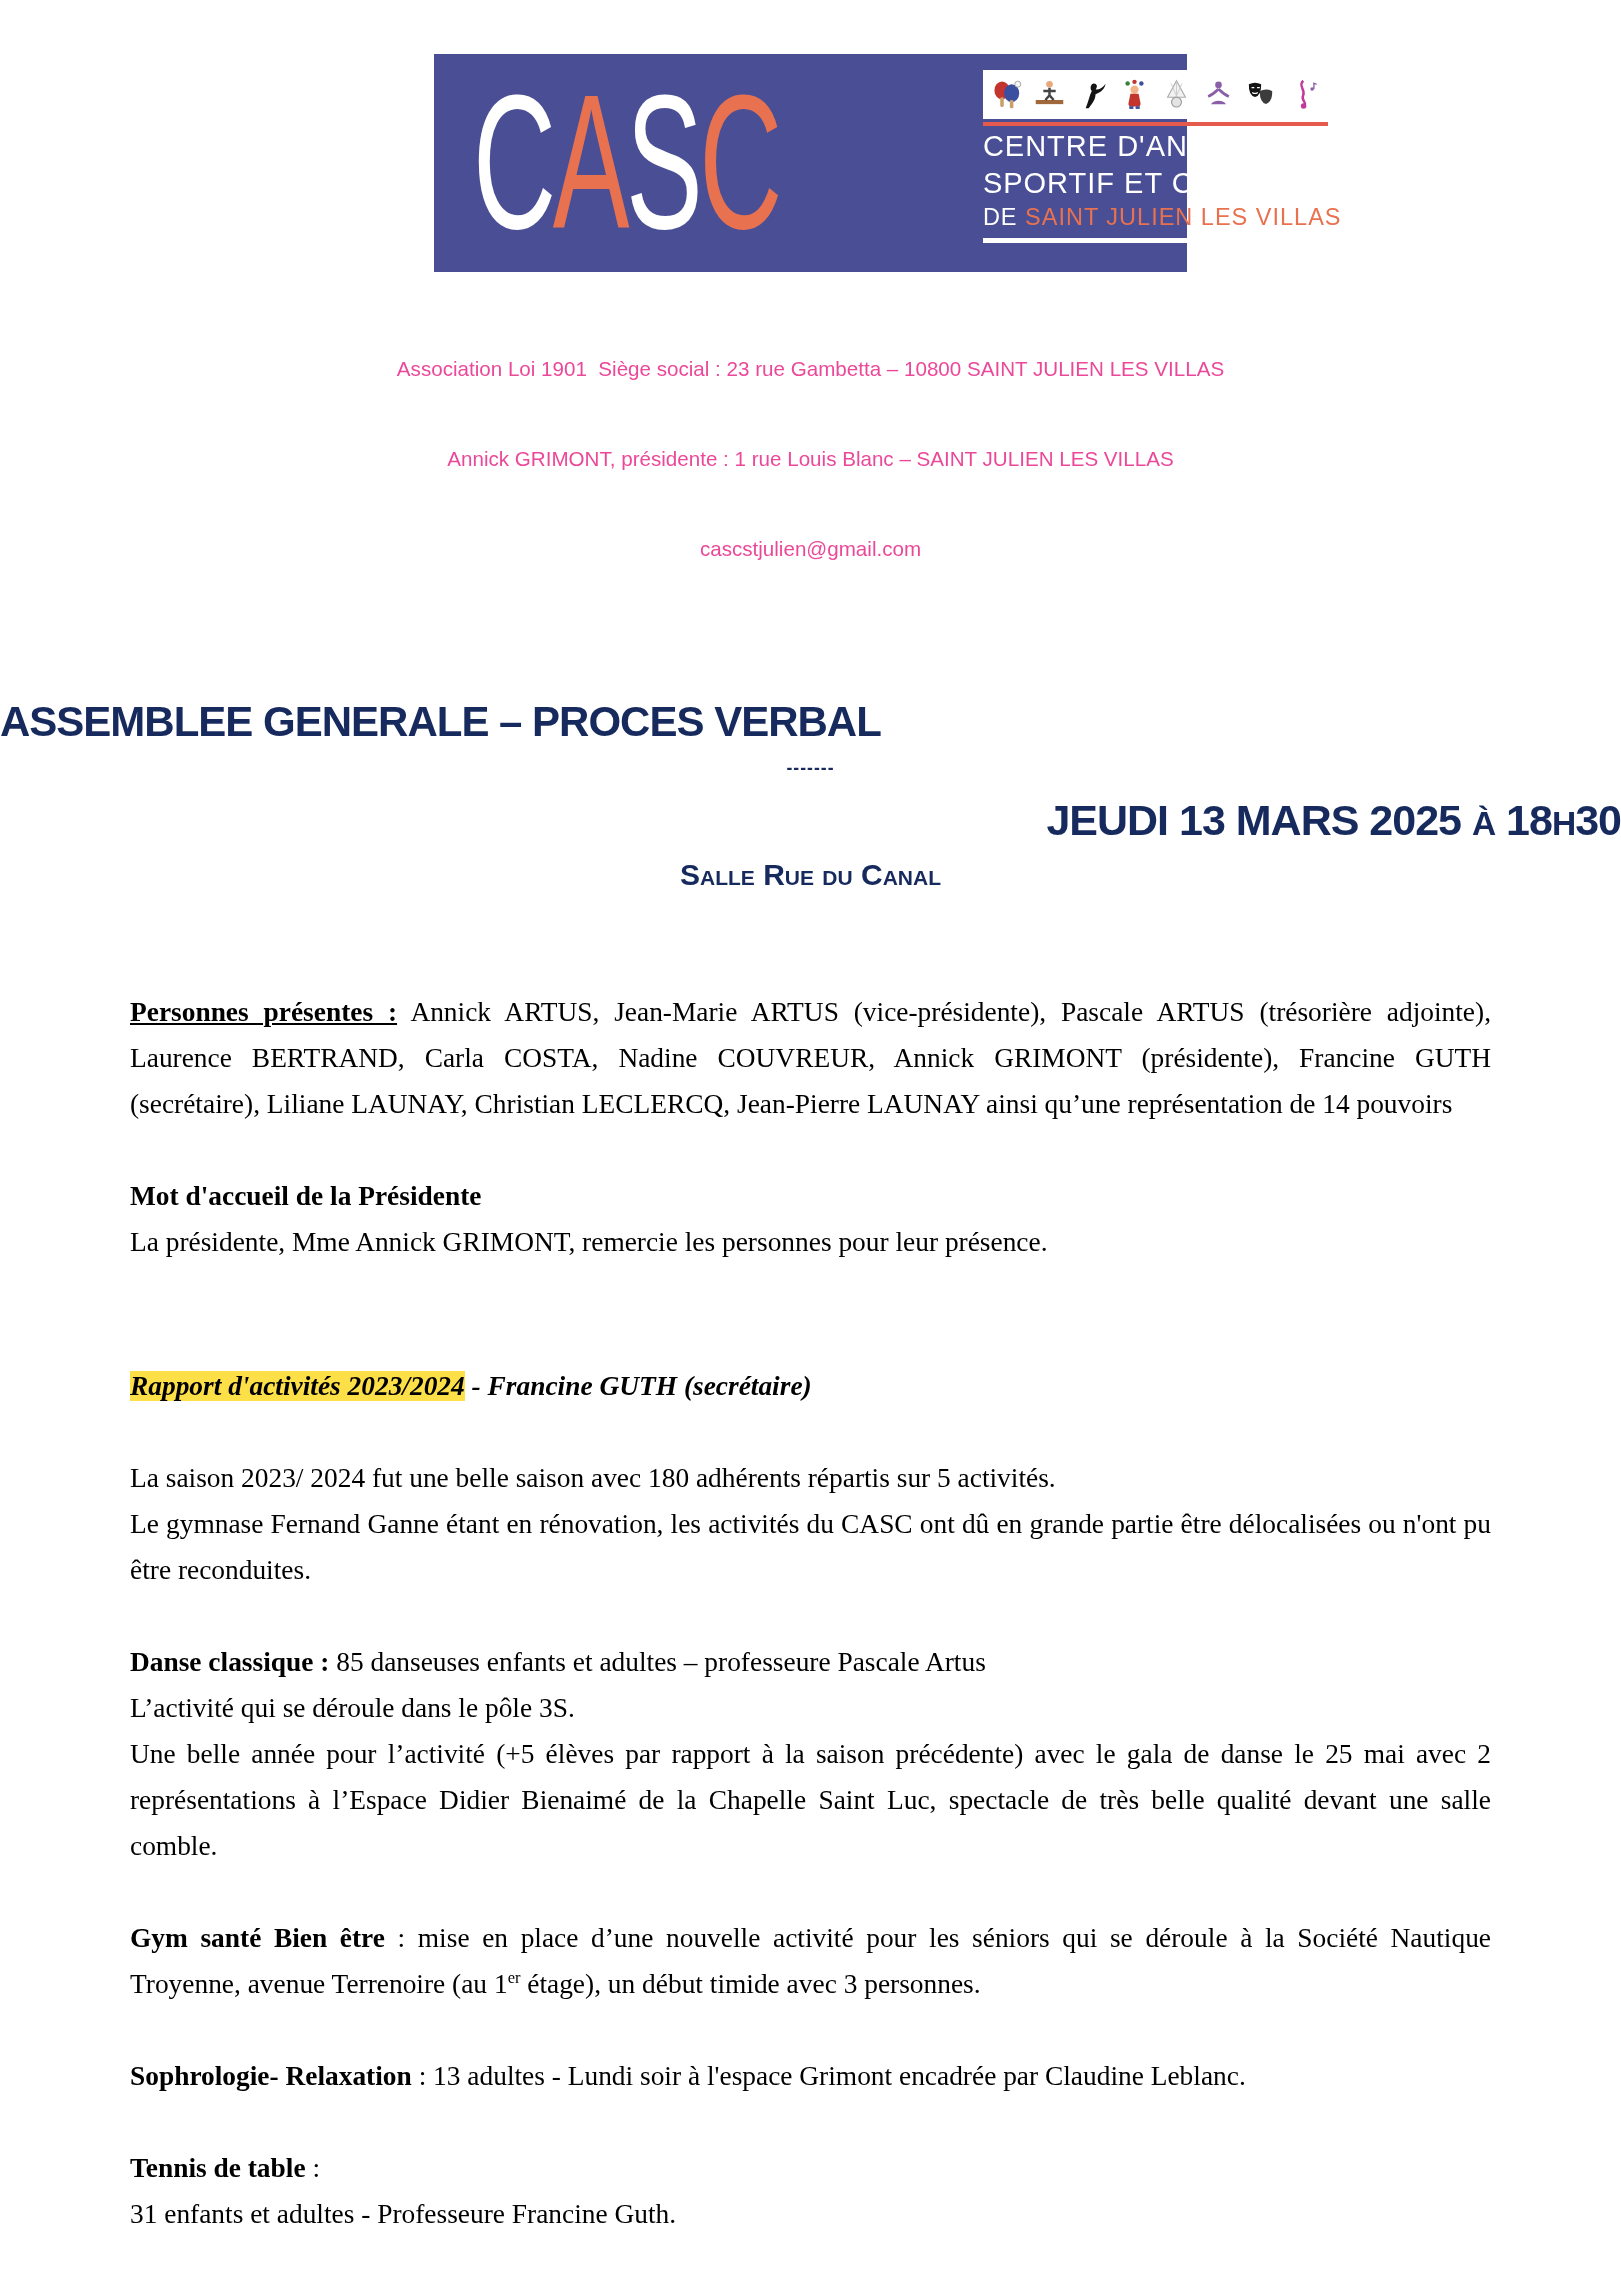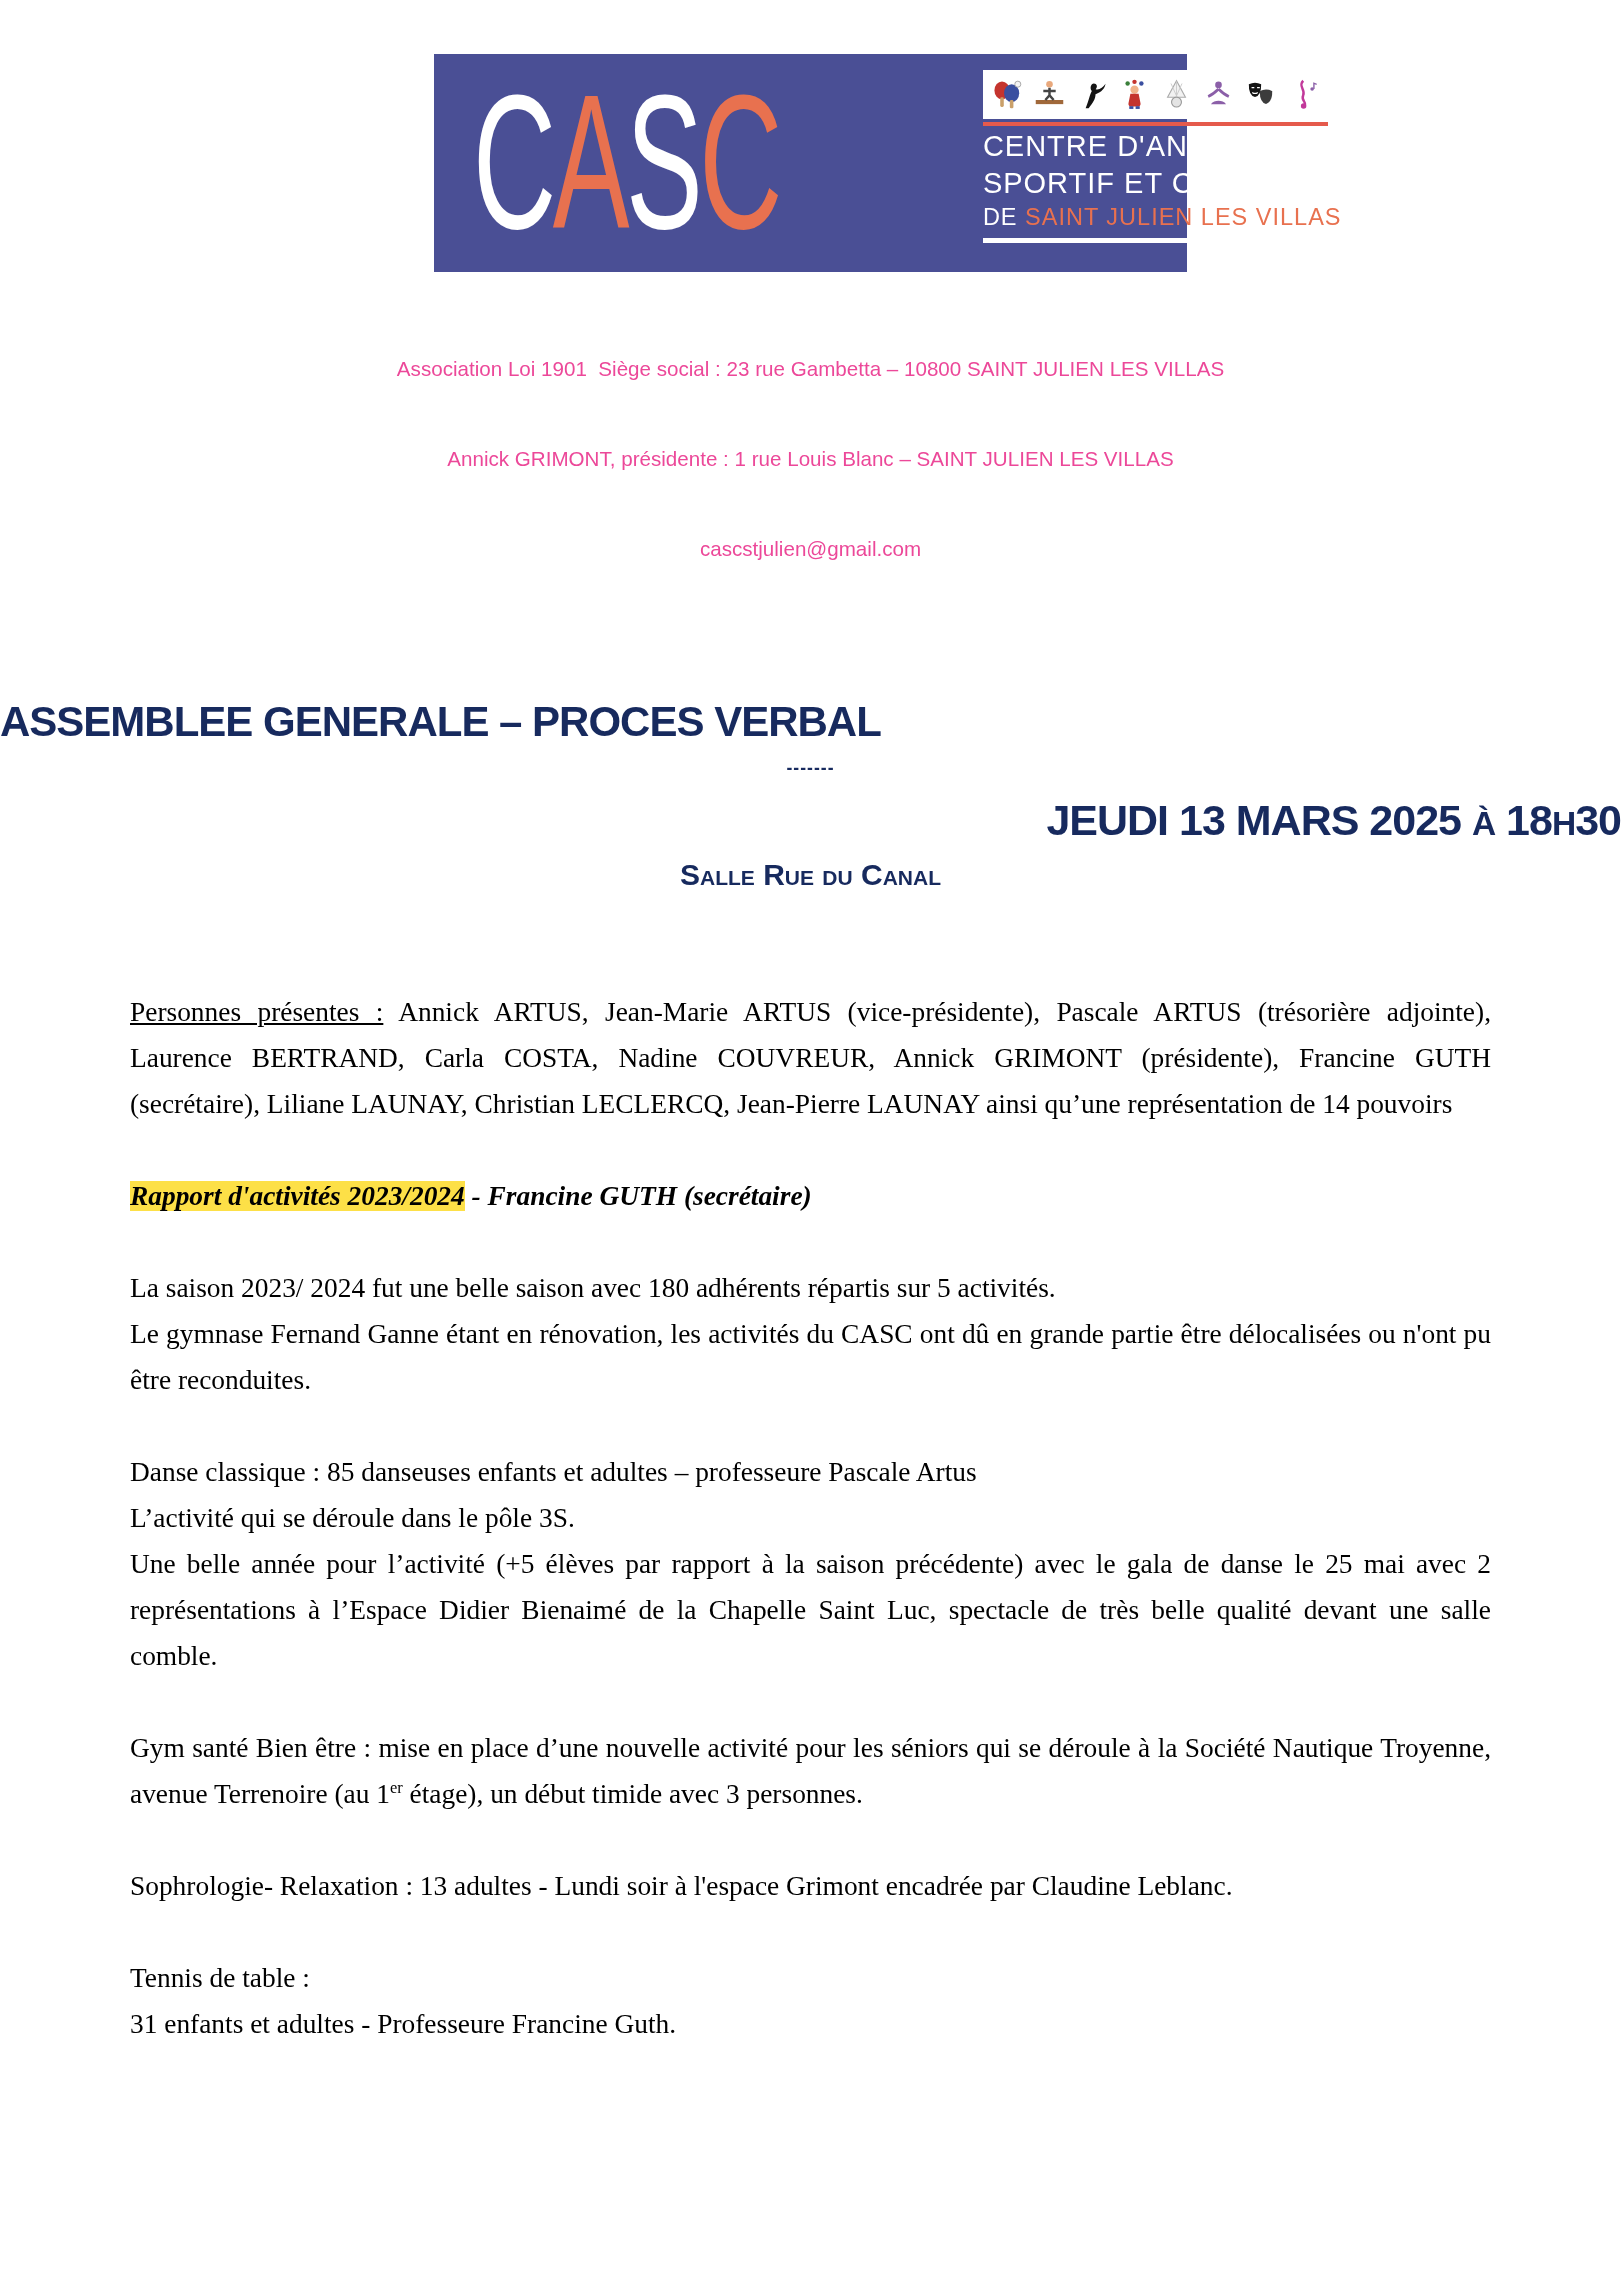--- a/index.html
+++ b/index.html
@@ -61,21 +61,21 @@
     font-family:"Liberation Sans", sans-serif;font-weight:bold;
     font-variant:small-caps;font-size:30px;line-height:39px;margin-bottom:95px;
   }
   
   .content{padding:0 130px;}
   .content p{
     font-size:27.4px;line-height:46px;margin:0 0 46px 0;
     text-align:justify;
   }
   .content p.last-block{margin-bottom:0;}
-  .b{font-weight:normal;}
+  .b{font-weight:bold;}
   .u{text-decoration:underline;}
   .welcome-p{margin-bottom:98px !important;}
   .report-heading{
     font-size:28px;line-height:46px;margin:0 0 46px 0;
     font-weight:bold;font-style:italic;text-align:left;
   }
   .hl{background:#fde047;}
   sup{font-size:0.6em;vertical-align:super;line-height:0;}
 </style>
 </head>
@@ -170,20 +170,21 @@
 
   <div class="doc-title">ASSEMBLEE GENERALE – PROCES VERBAL</div>
   <div class="dash-sep">-------</div>
   <div class="date-line"><span>JEUDI 13 MARS 2025 </span><span class="sm">À</span><span> 18</span><span class="sm">H</span><span>30</span></div>
   <div class="venue-line">Salle Rue du Canal</div>
 
   <div class="content">
 
     <p><span class="b u">Personnes présentes :</span><span> Annick ARTUS, Jean-Marie ARTUS (vice-présidente), Pascale ARTUS (trésorière adjointe), Laurence BERTRAND, Carla COSTA, Nadine COUVREUR, Annick GRIMONT (présidente), Francine GUTH (secrétaire), Liliane LAUNAY, Christian LECLERCQ, Jean-Pierre LAUNAY ainsi qu’une représentation de 14 pouvoirs</span></p>
 
+    <p class="welcome-p"><span class="b">Mot d'accueil de la Présidente</span><br><span>La présidente, Mme Annick GRIMONT, remercie les personnes pour leur présence.</span></p>
 
     <p class="report-heading"><span class="hl">Rapport d'activités 2023/2024</span><span> - </span><span> Francine GUTH (secrétaire)</span></p>
 
     <p><span>La saison 2023/ 2024 fut une belle saison avec 180 adhérents répartis sur 5 activités.</span><br><span>Le gymnase Fernand Ganne étant en rénovation, les activités du CASC ont dû en grande partie être délocalisées ou n'ont pu être reconduites.</span></p>
 
     <p><span class="b">Danse classique :</span><span> 85 danseuses enfants et adultes – professeure Pascale Artus</span><br><span>L’activité qui se déroule dans le pôle 3S.</span><br><span>Une belle année pour l’activité (+5 élèves par rapport à la saison précédente) avec le gala de danse le 25 mai avec 2 représentations à l’Espace Didier Bienaimé de la Chapelle Saint Luc, spectacle de très belle qualité devant une salle comble.</span></p>
 
     <p><span class="b">Gym santé Bien être</span><span> : mise en place d’une nouvelle activité pour les séniors qui se déroule à la Société Nautique Troyenne, avenue Terrenoire (au 1</span><sup>er</sup><span> étage), un début timide avec 3 personnes.</span></p>
 
     <p><span class="b">Sophrologie- Relaxation</span><span> : 13 adultes - Lundi soir à l'espace Grimont encadrée par Claudine Leblanc.</span><br></p>

